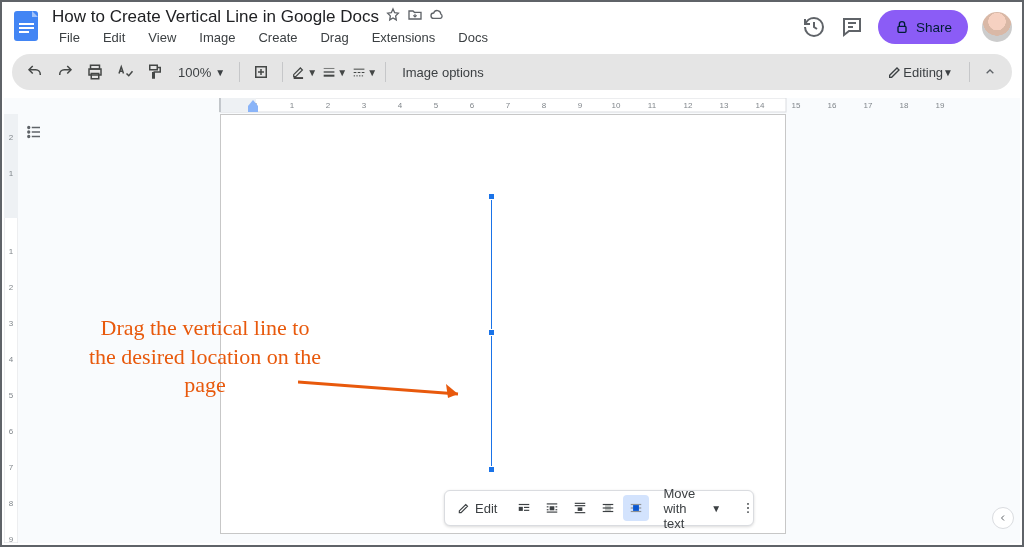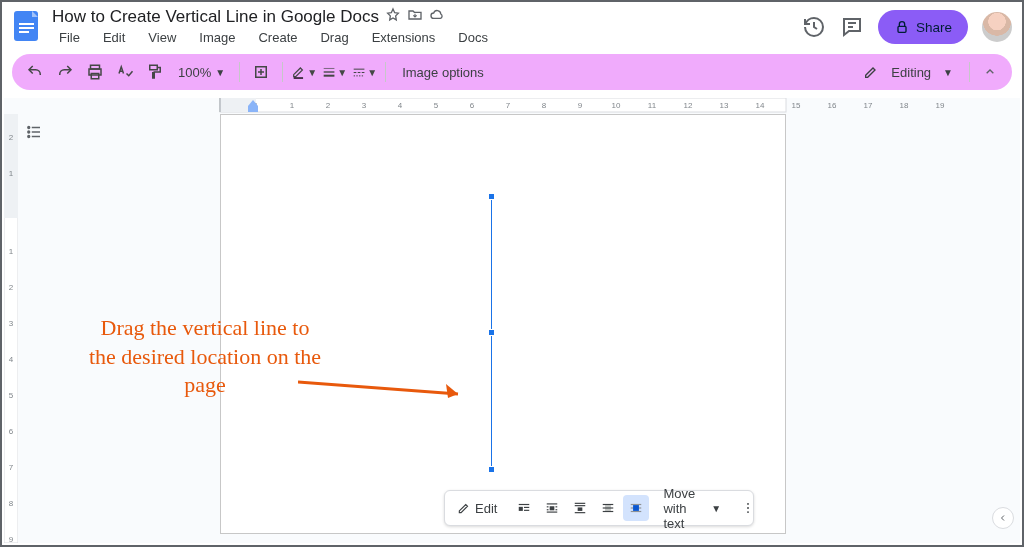--- a/index.html
+++ b/index.html
@@ -16,27 +16,27 @@
   .title-icons svg { width:16px; height:16px; }
   .menubar { display:flex; gap:9px; height:22px; align-items:flex-start; }
   .menu-item { font-size:13px; color:#3c4043; padding:2px 7px; border-radius:4px; cursor:pointer; }
   .right-tools { display:flex; align-items:center; gap:14px; margin-left:auto; margin-top:4px; }
   .icon-btn { width:24px; height:24px; display:flex; align-items:center; justify-content:center; color:#5f6368; cursor:pointer; }
   .share-btn { background:#8b5cf6; height:34px; border-radius:24px; display:flex; align-items:center; gap:6px; padding:0 16px; font-size:13.5px; color:#001d35; font-weight:500; cursor:pointer; }
   .share-btn svg { width:16px; height:16px; }
   .avatar { width:30px; height:30px; border-radius:50%; background: radial-gradient(circle at 50% 32%, #f6d1c1 0%, #f6d1c1 34%, #d9b8a6 35%, #d9b8a6 55%, #ccc 56%); cursor:pointer; }
 
   
-  .toolbar { height:36px; background:#f0abfc; border-radius:24px; margin:0 10px 8px 10px; display:flex; align-items:center; padding:0 10px; gap:4px; }
+  .toolbar { height:36px; background:#e5e5e5; border-radius:24px; margin:0 10px 8px 10px; display:flex; align-items:center; padding:0 10px; gap:4px; }
   .tb-btn { width:26px; height:26px; display:flex; align-items:center; justify-content:center; color:#444746; border-radius:4px; cursor:pointer; }
   .tb-btn svg { width:18px; height:18px; }
   .tb-sep { width:1px; height:20px; background:#c6c7c9; margin:0 4px; }
   .zoom { font-size:13px; color:#3c4043; padding:0 6px; display:flex; align-items:center; gap:4px; cursor:pointer; }
   .img-options { font-size:13px; color:#3c4043; padding:0 8px; cursor:pointer; }
-  .editing-pill { margin-left:auto; display:flex; align-items:center; gap:12px; font-size:13px; color:#3c4043; padding:0 8px; cursor:pointer; }
+  .editing-pill { margin-left:auto; display:flex; align-items:center; gap:0; font-size:13px; color:#3c4043; padding:0 8px; cursor:pointer; }
   .chevron { width:24px; height:24px; display:flex; align-items:center; justify-content:center; color:#5f6368; cursor:pointer; }
 
   
   .workspace { position:absolute; top:96px; left:2px; right:2px; bottom:2px; background:#f9fbfd; }
   .h-ruler { position:absolute; top:0; left:30px; right:22px; height:16px; }
   .v-ruler { position:absolute; top:16px; left:0; width:14px; bottom:0; }
   .margin-marker { position:absolute; top:2px; width:10px; height:12px; }
   .outline-btn { position:absolute; top:22px; left:18px; width:24px; height:24px; display:flex; align-items:center; justify-content:center; color:#5f6368; cursor:pointer; }
   .page { position:absolute; top:16px; left:216px; width:566px; height:420px; background:#fff; border:1px solid #c7c7c7; }
   .floating-chevron { position:absolute; bottom:14px; right:6px; width:22px; height:22px; background:#fff; border:1px solid #dadce0; border-radius:50%; display:flex; align-items:center; justify-content:center; cursor:pointer; color:#5f6368; }

